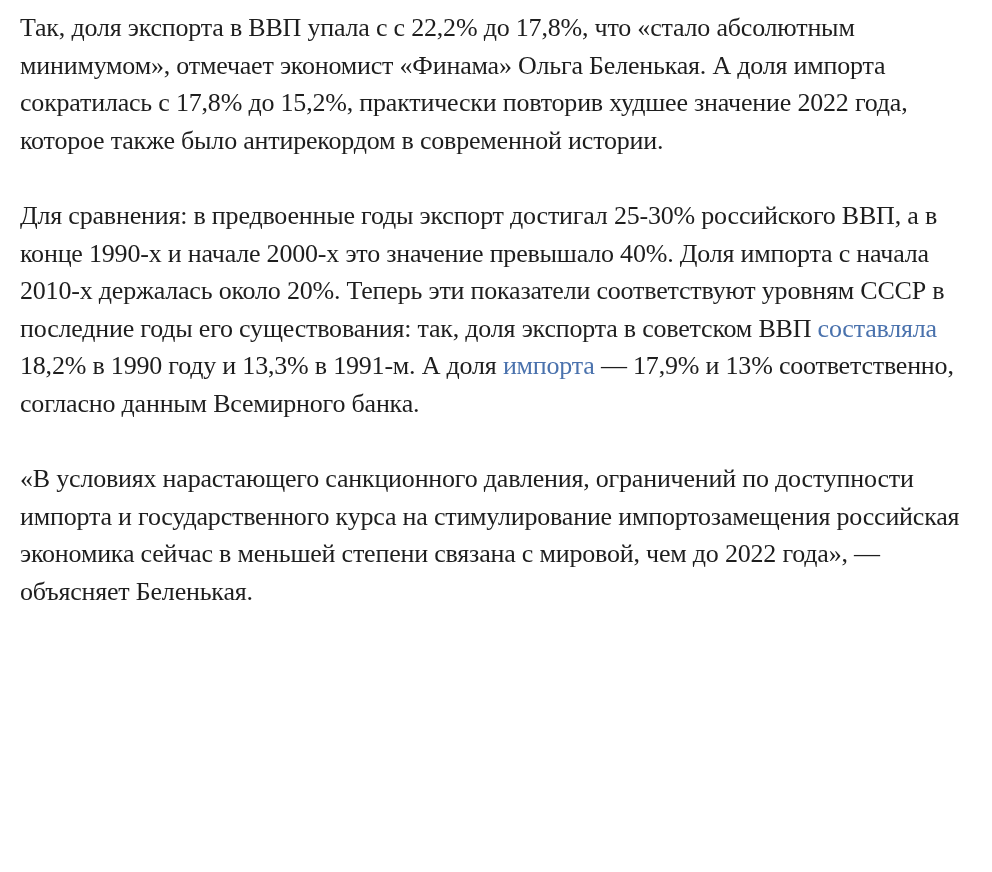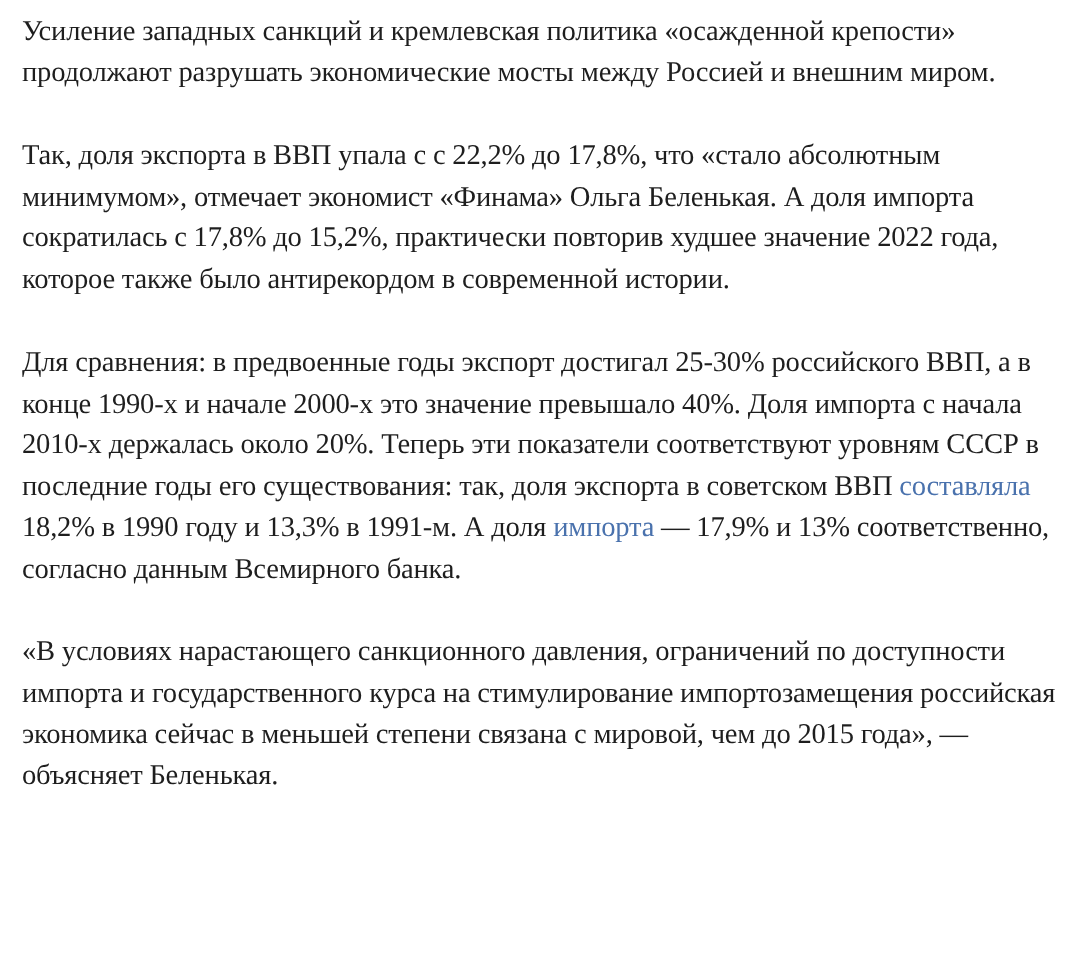--- a/index.html
+++ b/index.html
@@ -36,19 +36,18 @@
     text-decoration: none;
     cursor: pointer;
   }
 </style>
 </head>
 <body>
 
 <div class="page">
   <main class="article">
     <div id="article-paragraphs">
-        <p><span>Усиление западных санкций и кремлевская политика «осажденной крепости» продолжают разрушать экономические мосты между Россией и внешним миром.</span></p>
         <p><span>Так, доля экспорта в ВВП упала с с 22,2% до 17,8%, что «стало абсолютным минимумом», отмечает экономист «Финама» Ольга Беленькая. А доля импорта сократилась с 17,8% до 15,2%, практически повторив худшее значение 2022 года, которое также было антирекордом в современной истории.</span></p>
         <p><span>Для сравнения: в предвоенные годы экспорт достигал 25-30% российского ВВП, а в конце 1990-х и начале 2000-х это значение превышало 40%. Доля импорта с начала 2010-х держалась около 20%. Теперь эти показатели соответствуют уровням СССР в последние годы его существования: так, доля экспорта в советском ВВП </span><a href="#">составляла</a><span> 18,2% в 1990 году и 13,3% в 1991-м. А доля </span><a href="#">импорта</a><span> — 17,9% и 13% соответственно, согласно данным Всемирного банка.</span></p>
-        <p><span>«В условиях нарастающего санкционного давления, ограничений по доступности импорта и государственного курса на стимулирование импортозамещения российская экономика сейчас в меньшей степени связана с мировой, чем до 2015 года», — объясняет Беленькая.</span></p>
+        <p><span>«В условиях нарастающего санкционного давления, ограничений по доступности импорта и государственного курса на стимулирование импортозамещения российская экономика сейчас в меньшей степени связана с мировой, чем до 2022 года», — объясняет Беленькая.</span></p>
       </div>
   </main>
 </div>
 
 </body></html>

